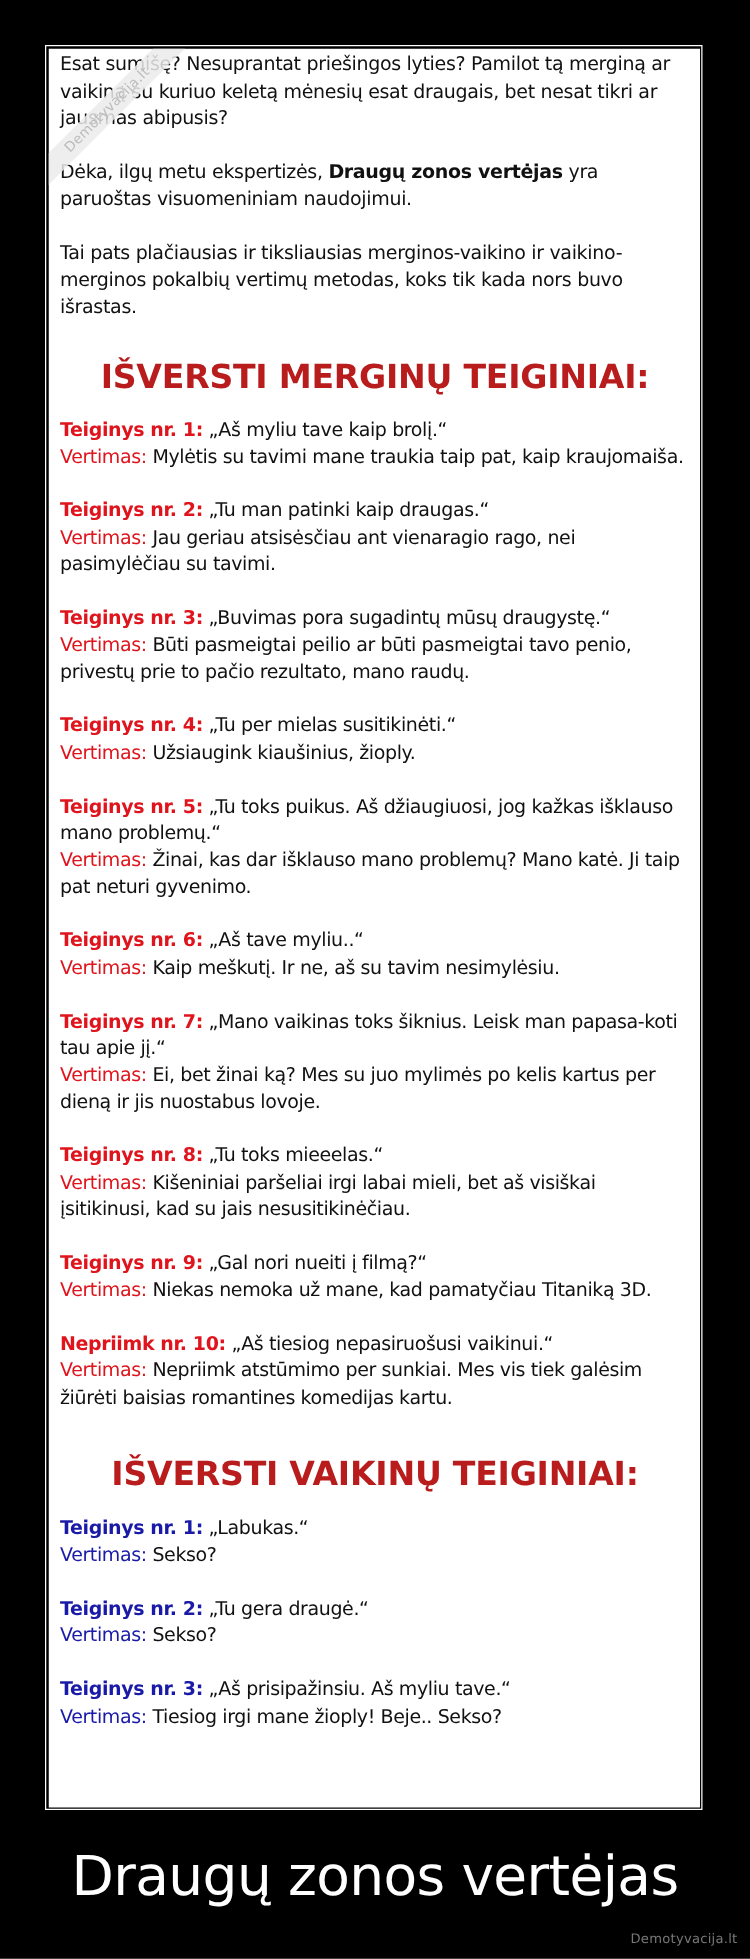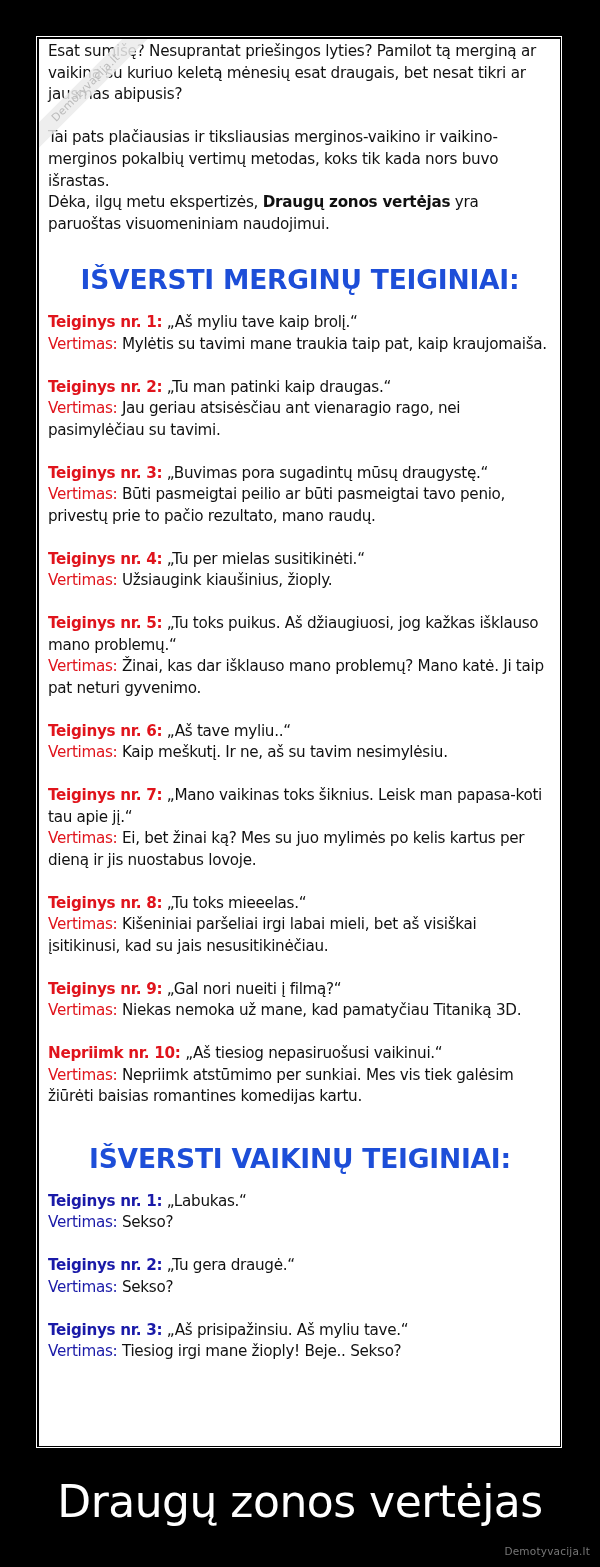--- a/index.html
+++ b/index.html
@@ -9,21 +9,21 @@
                  border:1.5px solid #fff; box-sizing:border-box; }
   .poster { position:absolute; left:39px; top:39px; width:521px; height:1407px; background:#fff;
             overflow:hidden; box-sizing:border-box; padding:2px 8px 0 9px; color:#111; }
   .watermark-ribbon { position:absolute; left:-38px; top:40px; width:170px; height:18px;
             background:rgba(235,235,235,0.85); transform:rotate(-45deg); transform-origin:center;
             text-align:center; font-size:11px; line-height:18px; color:#bbb; letter-spacing:0.3px; }
   .intro { text-align:left; font-size:15.2px; line-height:21.6px; letter-spacing:-0.25px; }
   .intro p { margin:0 0 21.6px 0; }
   .intro b { font-weight:bold; }
   .section-heading { text-align:center; font-size:26.5px; line-height:30px; margin:12px 0 17px 0;
-            letter-spacing:-0.2px; color:#1d4ed8; }
+            letter-spacing:-0.2px; color:#b91c1c; }
   .entry { font-size:15.2px; line-height:21.5px; margin:0 0 21.5px 0; letter-spacing:-0.3px; }
   .entry .label { font-weight:bold; }
   .entry .quote { }
   .entry .tr-label { }
   .entry .translation { }
   .girls .label, .girls .tr-label { color:#e0141c; }
   .boys .label, .boys .tr-label { color:#1a1aa8; }
   .upright { font-style:normal; }
   .caption { position:absolute; left:0; top:1474px; width:600px; text-align:center; color:#fff;
              font-size:44px; line-height:56px; letter-spacing:-0.5px; }
@@ -33,22 +33,22 @@
 </head>
 <body>
 
 <div class="frame-outer"></div>
 
 <div class="poster">
   <div class="watermark-ribbon">Demotyvacija.lt</div>
 
   <div class="intro">
     <p>Esat sumišę? Nesuprantat priešingos lyties? Pamilot tą merginą ar vaikiną su kuriuo keletą mėnesių esat draugais, bet nesat tikri ar jausmas abipusis?</p>
+    <p><span>Dėka, ilgų metu ekspertizės, </span><b>Draugų zonos vertėjas</b><span> yra paruoštas visuomeniniam naudojimui.</span></p>
     <p style="margin-bottom:0">Tai pats plačiausias ir tiksliausias merginos-vaikino ir vaikino-merginos pokalbių vertimų metodas, koks tik kada nors buvo išrastas.</p>
-    <p><span>Dėka, ilgų metu ekspertizės, </span><b>Draugų zonos vertėjas</b><span> yra paruoštas visuomeniniam naudojimui.</span></p>
   </div>
 
   <h2 class="section-heading" style="margin-top:30px">IŠVERSTI MERGINŲ TEIGINIAI:</h2>
 
   <div class="girls">
     <div class="entry"><span class="label">Teiginys nr. 1:</span><span class="quote"> „Aš myliu tave kaip brolį.“</span><br><span class="tr-label">Vertimas:</span><span class="translation"> Mylėtis su tavimi mane traukia taip pat, kaip kraujomaiša.</span></div>
     <div class="entry"><span class="label">Teiginys nr. 2:</span><span class="quote"> „Tu man patinki kaip draugas.“</span><br><span class="tr-label">Vertimas:</span><span class="translation"> Jau geriau atsisėsčiau ant vienaragio rago, nei pasimylėčiau su tavimi.</span></div>
     <div class="entry"><span class="label">Teiginys nr. 3:</span><span class="quote"> „Buvimas pora sugadintų mūsų draugystę.“</span><br><span class="tr-label">Vertimas:</span><span class="translation"> Būti pasmeigtai peilio ar būti pasmeigtai tavo penio, privestų prie to pačio rezultato, mano raudų.</span></div>
     <div class="entry"><span class="label">Teiginys nr. 4:</span><span class="quote"> „Tu per mielas susitikinėti.“</span><br><span class="tr-label">Vertimas:</span><span class="translation"> Užsiaugink kiaušinius, žioply.</span></div>
     <div class="entry"><span class="label">Teiginys nr. 5:</span><span class="quote"> „Tu toks puikus. Aš džiaugiuosi, jog kažkas išklauso mano problemų.“</span><br><span class="tr-label">Vertimas:</span><span class="translation"> Žinai, kas dar išklauso mano problemų? Mano katė. Ji taip pat neturi gyvenimo.</span></div>

